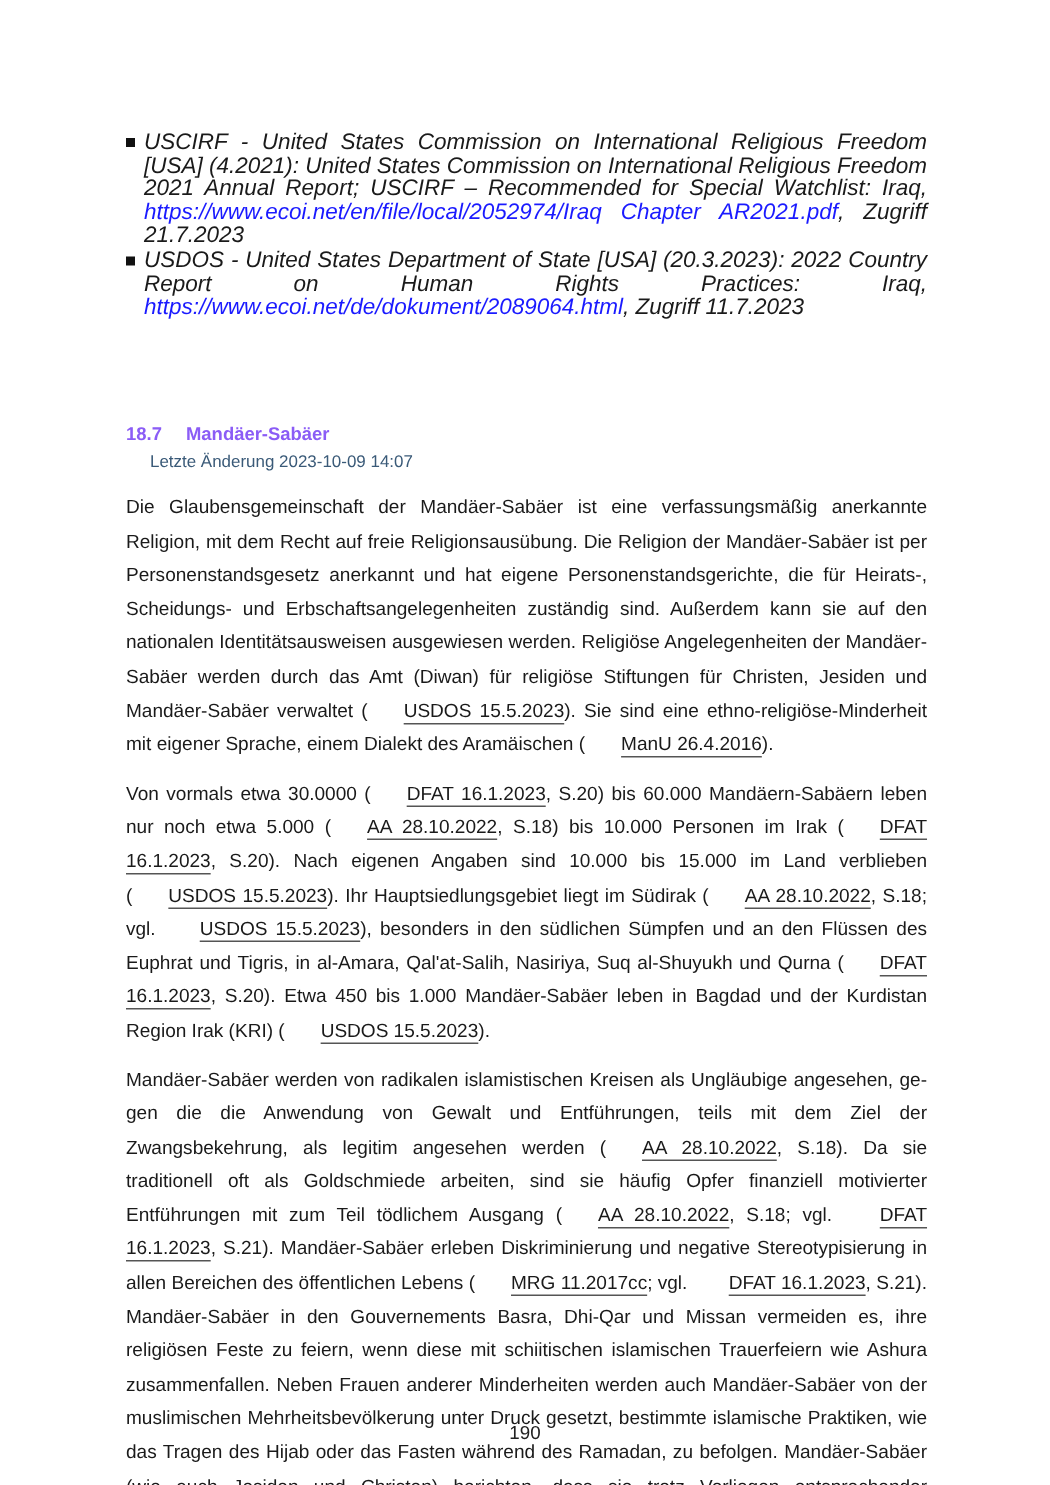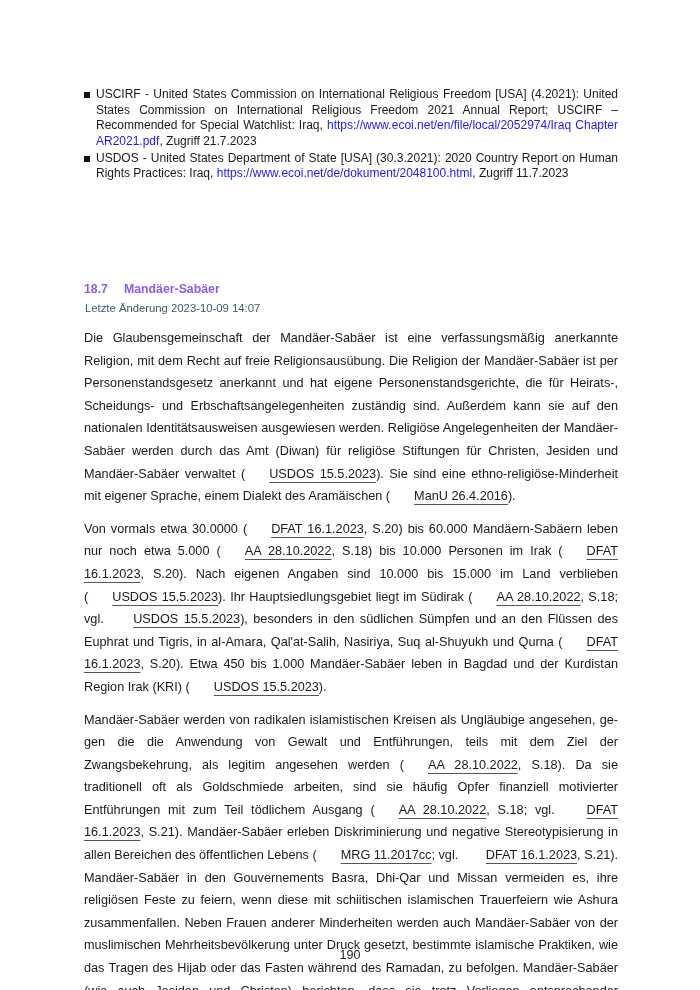--- a/index.html
+++ b/index.html
@@ -1,46 +1,46 @@
 <!DOCTYPE html>
 <html><head>
 <meta charset="utf-8">
 <style>
   html, body { margin: 0; padding: 0; background: #ffffff; }
   body { width: 700px; height: 990px; position: relative; overflow: hidden;
          font-family: "Liberation Sans", sans-serif; color: #1a1a1a; }
   .page { position: absolute; left: 84px; top: 0; width: 534px; }
 
   .refs { list-style: none; margin: 0; padding: 0; position: absolute; top: 87px; left: 0; width: 534px; }
-  .refs li { position: relative; padding-left: 12px; font-size: 12px; line-height: 15.5px; margin-bottom: 1.5px; text-align: justify; }
+  .refs li { position: relative; padding-left: 12px; font-size: 15px; line-height: 15.5px; margin-bottom: 1.5px; text-align: justify; font-style: italic; }
   .refs li .bullet { position: absolute; left: 0; top: 5px; width: 6px; height: 6px; background: #111; }
   .refs a { color: #1a1aff; text-decoration: none; }
 
   .section-head { position: absolute; top: 282px; left: 0; font-size: 12.3px; font-weight: bold; color: #8b5cf6; }
   .section-head .num { display: inline-block; width: 40px; }
-  .meta { position: absolute; top: 302px; left: 1px; font-size: 11.3px; color: #3a5a78; text-align: right; }
+  .meta { position: absolute; top: 302px; left: 16px; font-size: 11.3px; color: #3a5a78; text-align: right; }
 
   .body { position: absolute; top: 327px; left: 0; width: 534px; }
   .body p { margin: 0 0 10px 0; font-size: 12.7px; line-height: 22.6px; text-align: justify; hyphens: manual; }
   .cite { text-decoration: underline; text-decoration-color: #555; text-underline-offset: 4px; padding-left: 24px; }
 
   .pagenum { position: absolute; top: 948px; left: 0; width: 700px; text-align: center; font-size: 12.5px; color: #222; }
 </style>
 </head>
 <body>
 
 <div class="page">
   <ul class="refs">
     <li>
       <span class="bullet"></span>
       <span>USCIRF - United States Commission on International Religious Freedom [USA] (4.2021): United States Commission on International Religious Freedom 2021 Annual Report; USCIRF – Recommended for Special Watchlist: Iraq, </span><a>https://www.ecoi.net/en/file/local/2052974/Iraq Chapter AR2021.pdf</a><span>, Zugriff 21.7.2023</span>
     </li>
     <li>
       <span class="bullet"></span>
-      <span>USDOS - United States Department of State [USA] (30.3.2021): 2020 Country Report on Human Rights Practices: Iraq, </span><a>https://www.ecoi.net/de/dokument/2048100.html</a><span>, Zugriff 11.7.2023</span>
+      <span>USDOS - United States Department of State [USA] (20.3.2023): 2022 Country Report on Human Rights Practices: Iraq, </span><a>https://www.ecoi.net/de/dokument/2089064.html</a><span>, Zugriff 11.7.2023</span>
     </li>
   </ul>
 
   <div class="section-head">
     <span class="num">18.7</span><span>Mandäer-Sabäer</span>
   </div>
   <div class="meta">Letzte Änderung 2023-10-09 14:07</div>
 
   <div class="body">
     <p>Die Glaubensgemeinschaft der Mandäer-Sabäer ist eine verfassungsmäßig anerkannte Religion, mit dem Recht auf freie Religionsausübung. Die Religion der Mandäer-Sabäer ist per Perso­nenstandsgesetz anerkannt und hat eigene Personenstandsgerichte, die für Heirats-, Schei­dungs- und Erbschaftsangelegenheiten zuständig sind. Außerdem kann sie auf den nationalen Identitätsausweisen ausgewiesen werden. Religiöse Angelegenheiten der Mandäer-Sabäer wer­den durch das Amt (Diwan) für religiöse Stiftungen für Christen, Jesiden und Mandäer-Sabäer verwaltet (<span class="cite">USDOS 15.5.2023</span>). Sie sind eine ethno-religiöse-Minderheit mit eigener Sprache, einem Dialekt des Aramäischen (<span class="cite">ManU 26.4.2016</span>).</p>

